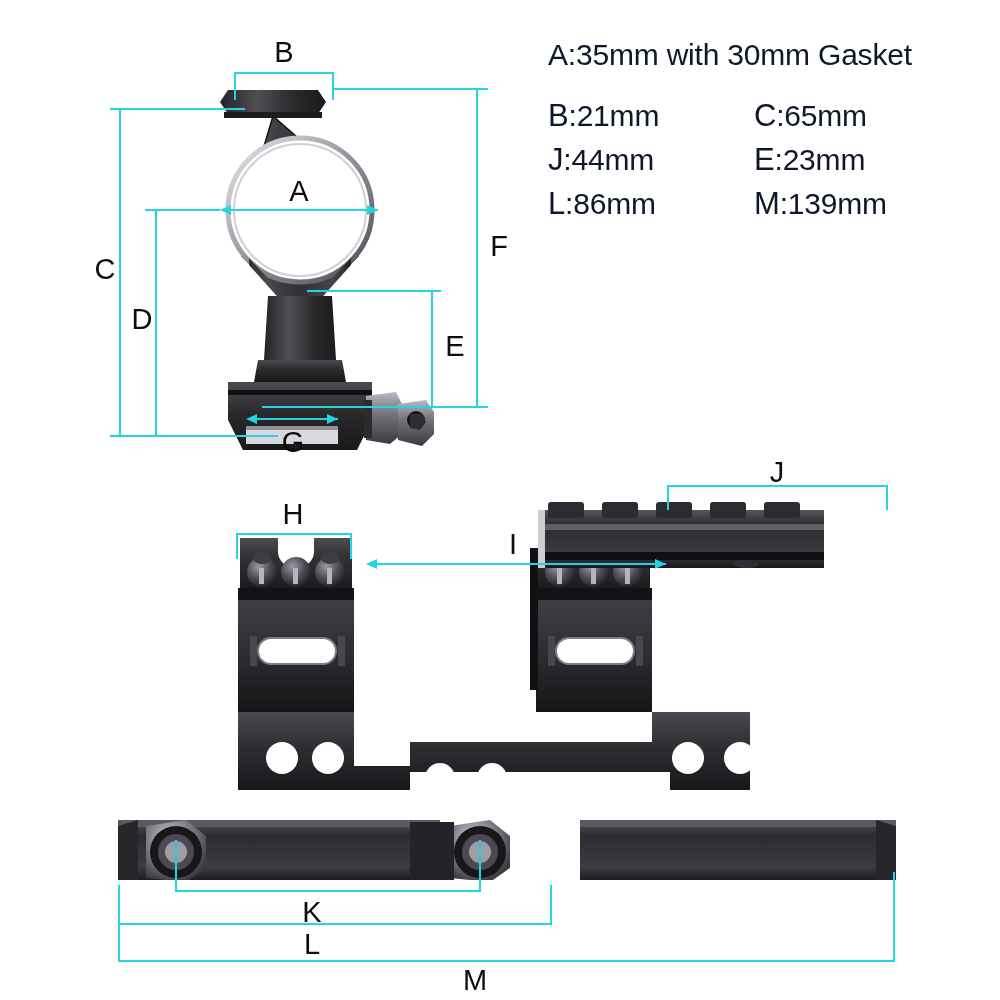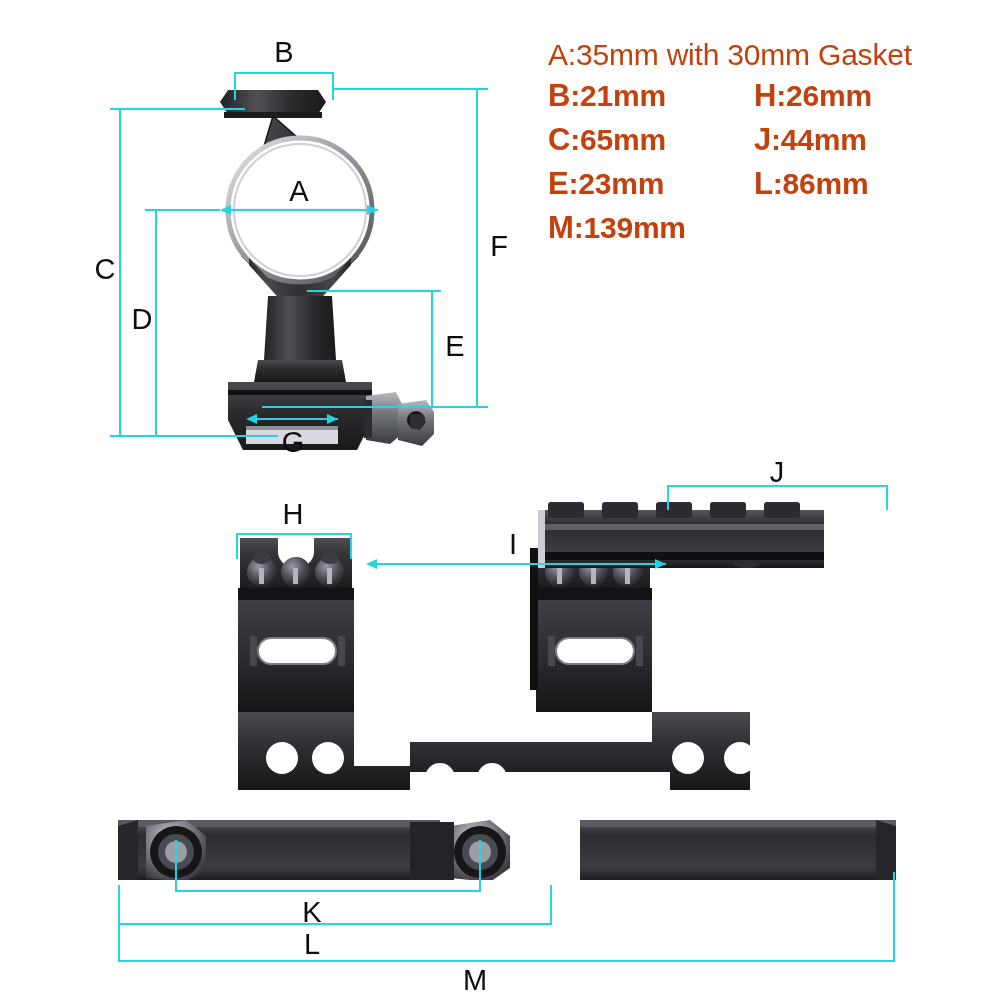--- a/index.html
+++ b/index.html
@@ -23,34 +23,33 @@
     height: 1000px;
     background: #fff;
   }
 
   
   #spec-legend {
     position: absolute;
     left: 548px;
     top: 36px;
     width: 446px;
-    color: #c2410c;
+    color: #0f172a;
   }
   .spec-head {
     font-size: 30px;
     line-height: 38px;
     white-space: nowrap;
     letter-spacing: -0.2px;
   }
   .spec-grid {
-    margin-top: 0;
+    margin-top: 20px;
     display: grid;
     grid-template-columns: 206px 1fr;
     row-gap: 1px;
-    font-weight: bold;
   }
   .spec-item {
     font-size: 30px;
     line-height: 43px;
     white-space: nowrap;
     letter-spacing: -0.2px;
   }
   .spec-item .k { font-size: 31px; }
 
   
@@ -91,23 +90,20 @@
 <body>
 
 <div id="sheet">
 
   <div id="spec-legend">
     <div class="spec-head">A:35mm with 30mm Gasket</div>
     <div class="spec-grid">
 
       <div class="spec-item">
         <span class="k">B</span><span>:</span><span>21mm</span>
-      </div>
-      <div class="spec-item">
-        <span class="k">H</span><span>:</span><span>26mm</span>
       </div>
 
       <div class="spec-item">
         <span class="k">C</span><span>:</span><span>65mm</span>
       </div>
 
       <div class="spec-item">
         <span class="k">J</span><span>:</span><span>44mm</span>
       </div>
 

